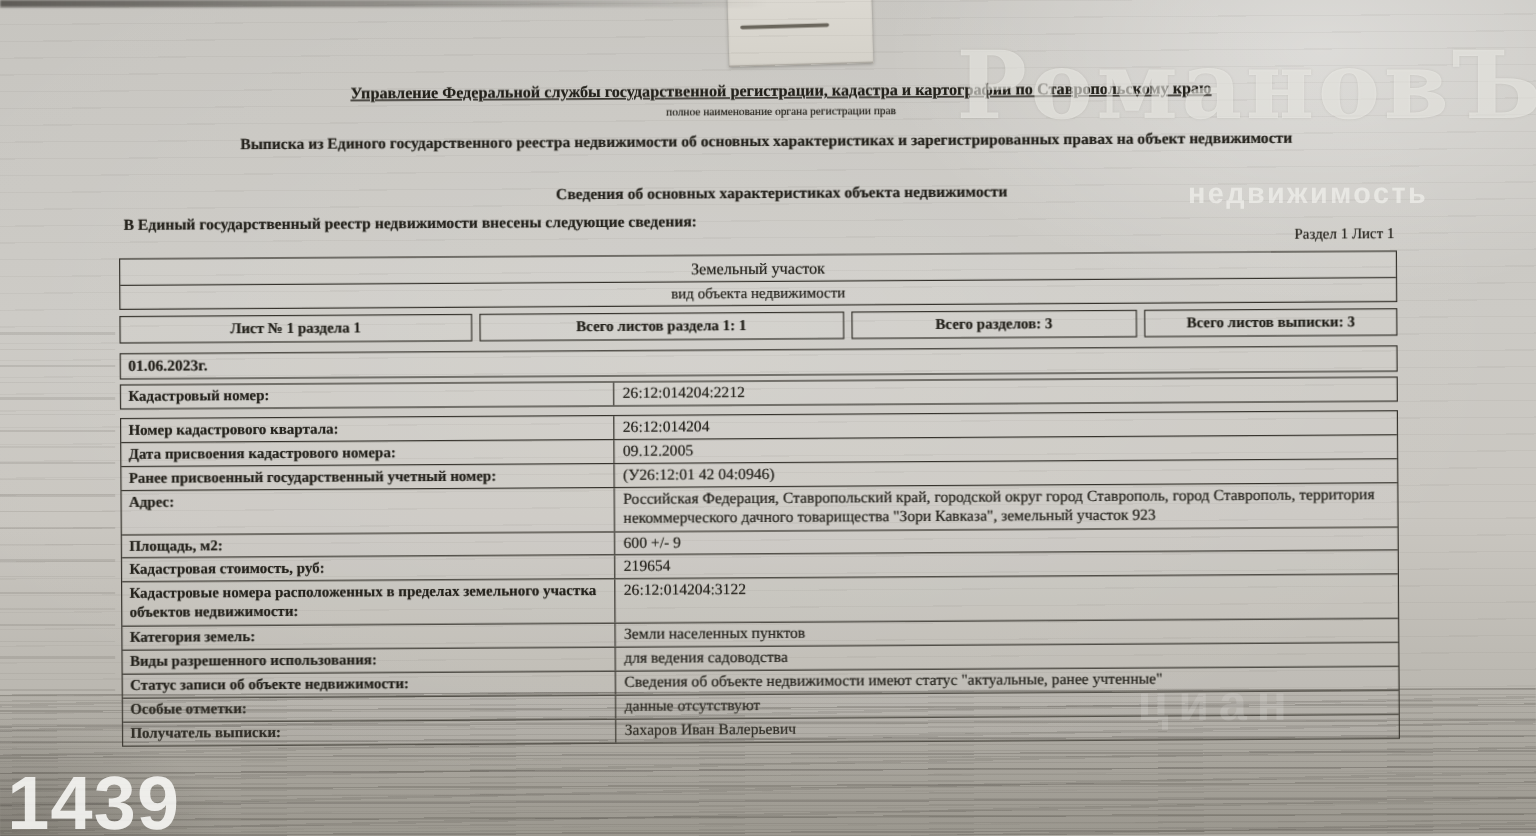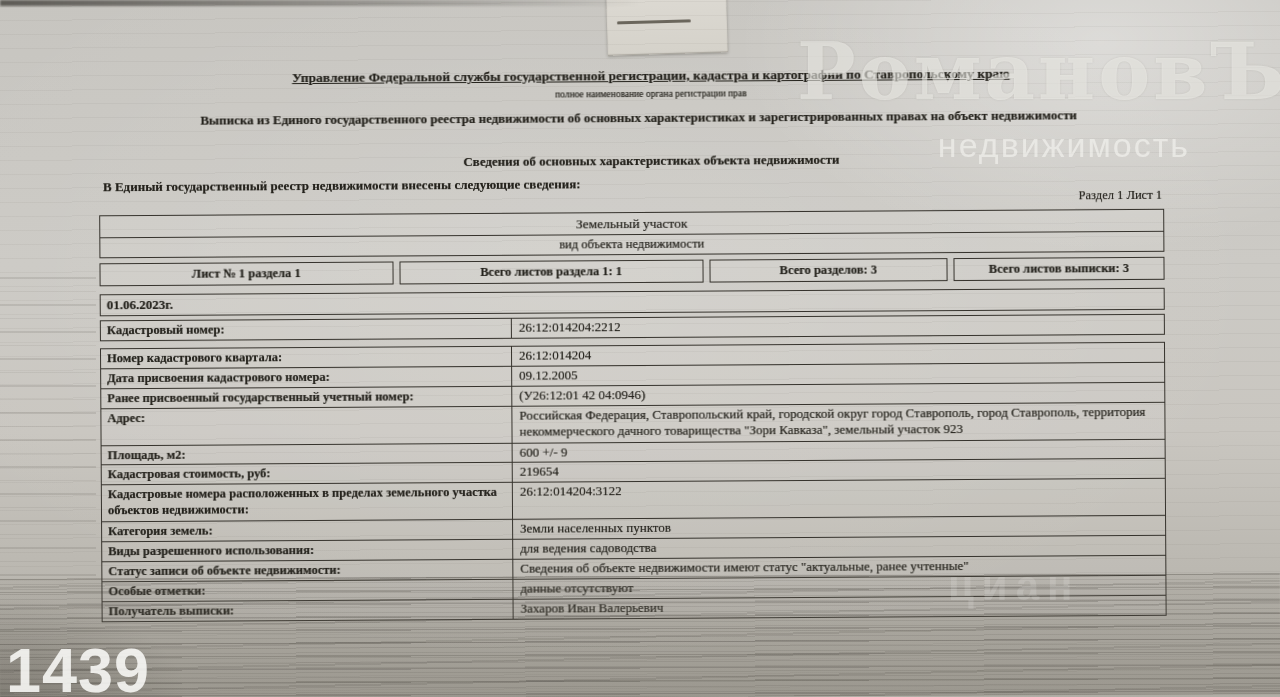--- a/index.html
+++ b/index.html
@@ -35,22 +35,22 @@
   .sticker{position:absolute;left:607px;top:-4px;width:120px;height:58px;
     background:linear-gradient(180deg,#dcd9d2,#d5d2ca);
     box-shadow:0 1px 3px rgba(40,36,30,.35), inset 0 -1px 1px rgba(90,84,74,.35);
     transform:rotate(-1.6deg);}
   .sticker-line{position:absolute;left:10px;top:24px;width:74px;height:3px;
     background:rgba(70,64,54,.75);filter:blur(.4px);border-radius:2px;}
   
   .wm-brand{position:absolute;right:-8px;top:26px;pointer-events:none;
     font-family:"DejaVu Serif", serif;font-weight:bold;font-size:78px;letter-spacing:3px;
     color:rgba(250,249,245,.50);text-shadow:0 0 2px rgba(140,134,122,.25);}
-  .wm-brand-sub{position:absolute;right:90px;top:126px;pointer-events:none;
-    font-family:"Liberation Sans", sans-serif;font-weight:normal;font-size:34px;letter-spacing:2px;
+  .wm-brand-sub{position:absolute;right:90px;top:148px;pointer-events:none;
+    font-family:"Liberation Sans", sans-serif;font-weight:bold;font-size:24px;letter-spacing:2px;
     color:rgba(250,249,245,.55);}
   .wm-faint{position:absolute;left:948px;top:562px;pointer-events:none;
     font-family:"Liberation Sans", sans-serif;font-weight:bold;font-size:42px;letter-spacing:8px;
     color:rgba(255,255,255,.14);}
   .photo-number{position:absolute;left:6px;top:634px;
     font-family:"Liberation Sans", sans-serif;font-weight:bold;font-size:63px;letter-spacing:1px;
     color:rgba(253,253,250,.85);}
   
   .doc{position:absolute;inset:0;transform:rotate(-.35deg);transform-origin:50% 50%;
     filter:blur(.28px);

